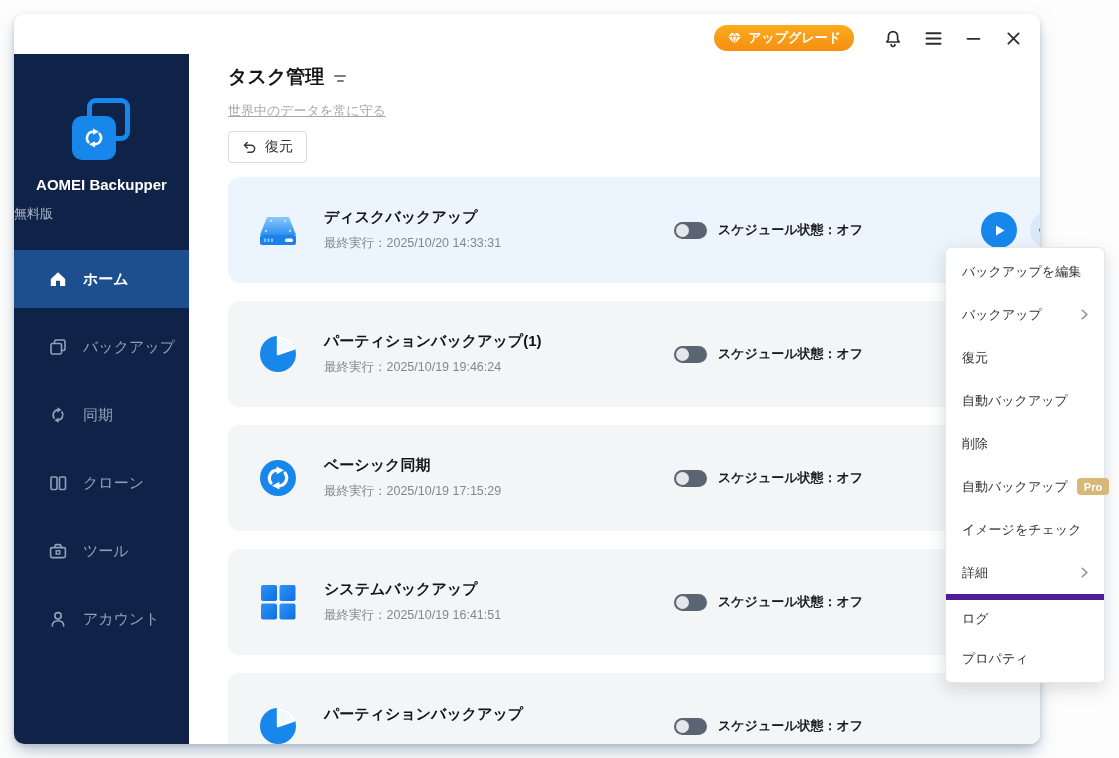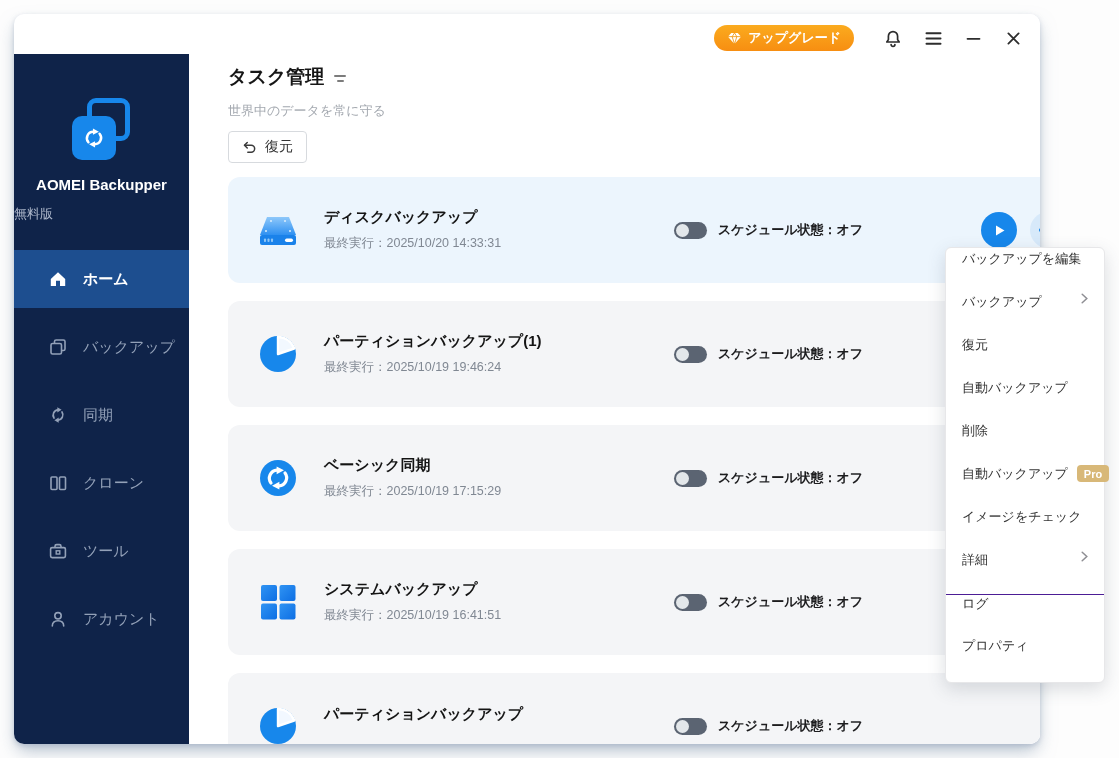--- a/index.html
+++ b/index.html
@@ -31,21 +31,21 @@
   .upgrade{height:26px;padding:0 13px;border-radius:14px;border:none;cursor:pointer;
     background:linear-gradient(180deg,var(--upgrade-1),var(--upgrade-2));
     color:#fff;font-size:13px;font-weight:bold;display:flex;align-items:center;gap:6px;margin-right:16px;
     font-family:inherit;}
   .icon-btn{width:34px;height:28px;display:flex;align-items:center;justify-content:center;background:none;border:none;cursor:pointer;padding:0;margin-left:6px;color:#2d2d2d;}
   .page-title{position:absolute;left:39px;top:50px;font-size:19px;font-weight:bold;color:#161616;display:flex;align-items:center;gap:10px;}
   .filter-icon{display:inline-flex;flex-direction:column;gap:3px;align-items:center;margin-top:3px;}
   .filter-icon i{display:block;height:2.2px;border-radius:1px;background:#7c7c7c;}
   .filter-icon i:nth-child(1){width:12px;}
   .filter-icon i:nth-child(2){width:7px;}
-  .page-subtitle{position:absolute;left:39px;top:88px;font-size:13px;color:#a3a8af;}
+  .page-subtitle{position:absolute;left:39px;top:88px;font-size:13px;color:#a3a8af;text-decoration:underline;}
   .restore-btn{position:absolute;left:39px;top:117px;height:32px;padding:0 13px;display:flex;align-items:center;gap:8px;
     background:#fff;border:1px solid #d7dade;border-radius:4px;font-size:14px;color:#333;cursor:pointer;font-family:inherit;}
   
   .task-list{position:absolute;left:39px;top:163px;width:772px;}
   .task-row{position:relative;width:860px;height:106px;border-radius:12px;background:var(--row-bg);margin-bottom:18px;}
   .task-row.highlight{background:var(--row-highlight);}
   .task-icon{position:absolute;left:30px;top:33px;width:40px;height:40px;}
   .task-info{position:absolute;left:96px;top:0;height:100%;display:flex;flex-direction:column;justify-content:center;gap:8px;}
   .task-title{font-size:15px;font-weight:bold;color:#141414;}
   .task-sub{font-size:12.5px;color:#808893;min-height:15px;}
@@ -54,24 +54,24 @@
   .toggle .knob{position:absolute;left:2px;top:2px;width:13px;height:13px;border-radius:50%;background:#e3e7ea;}
   .sched-label{font-size:13px;font-weight:bold;color:#1c1c1e;white-space:nowrap;}
   .row-actions{position:absolute;right:22px;top:35px;display:flex;gap:13px;}
   .play-btn{width:36px;height:36px;border-radius:50%;background:var(--accent);border:none;display:flex;align-items:center;justify-content:center;cursor:pointer;padding:0;}
   .more-btn{width:36px;height:36px;border-radius:50%;background:#d7e9fa;border:none;display:flex;align-items:center;justify-content:center;gap:3px;cursor:pointer;padding:0;}
   .more-btn .dot{width:4px;height:4px;border-radius:50%;background:var(--accent);}
   
   .context-menu{position:absolute;left:945px;top:247px;width:160px;box-sizing:border-box;
     background:#fff;border:1px solid #e7e7e9;border-radius:6px;padding:2px 0;z-index:20;
     box-shadow:0 6px 18px rgba(60,72,90,.18);}
-  .menu-item{height:43px;box-sizing:border-box;padding:0 16px;display:flex;align-items:flex-start;font-size:13px;color:#333;cursor:pointer;}
+  .menu-item{height:43px;box-sizing:border-box;padding:0 16px;display:flex;align-items:center;font-size:13px;color:#333;cursor:pointer;}
   .menu-item .mi-label{white-space:nowrap;}
   .menu-item .spacer{flex:1;}
-  .menu-item.divided{border-top:1px solid #4c1d95;}
+  .menu-item.divided{border-top:6px solid #4c1d95;}
   .chevron{display:flex;align-items:center;color:#8e8e93;}
   .pro-badge{background:var(--pro-badge);color:#fff;font-size:11px;font-weight:bold;padding:2.5px 7px;border-radius:4px;margin-left:9px;}
 </style>
 </head>
 <body>
 
 <div class="window">
 
   <aside class="sidebar">
     <div class="logo">

